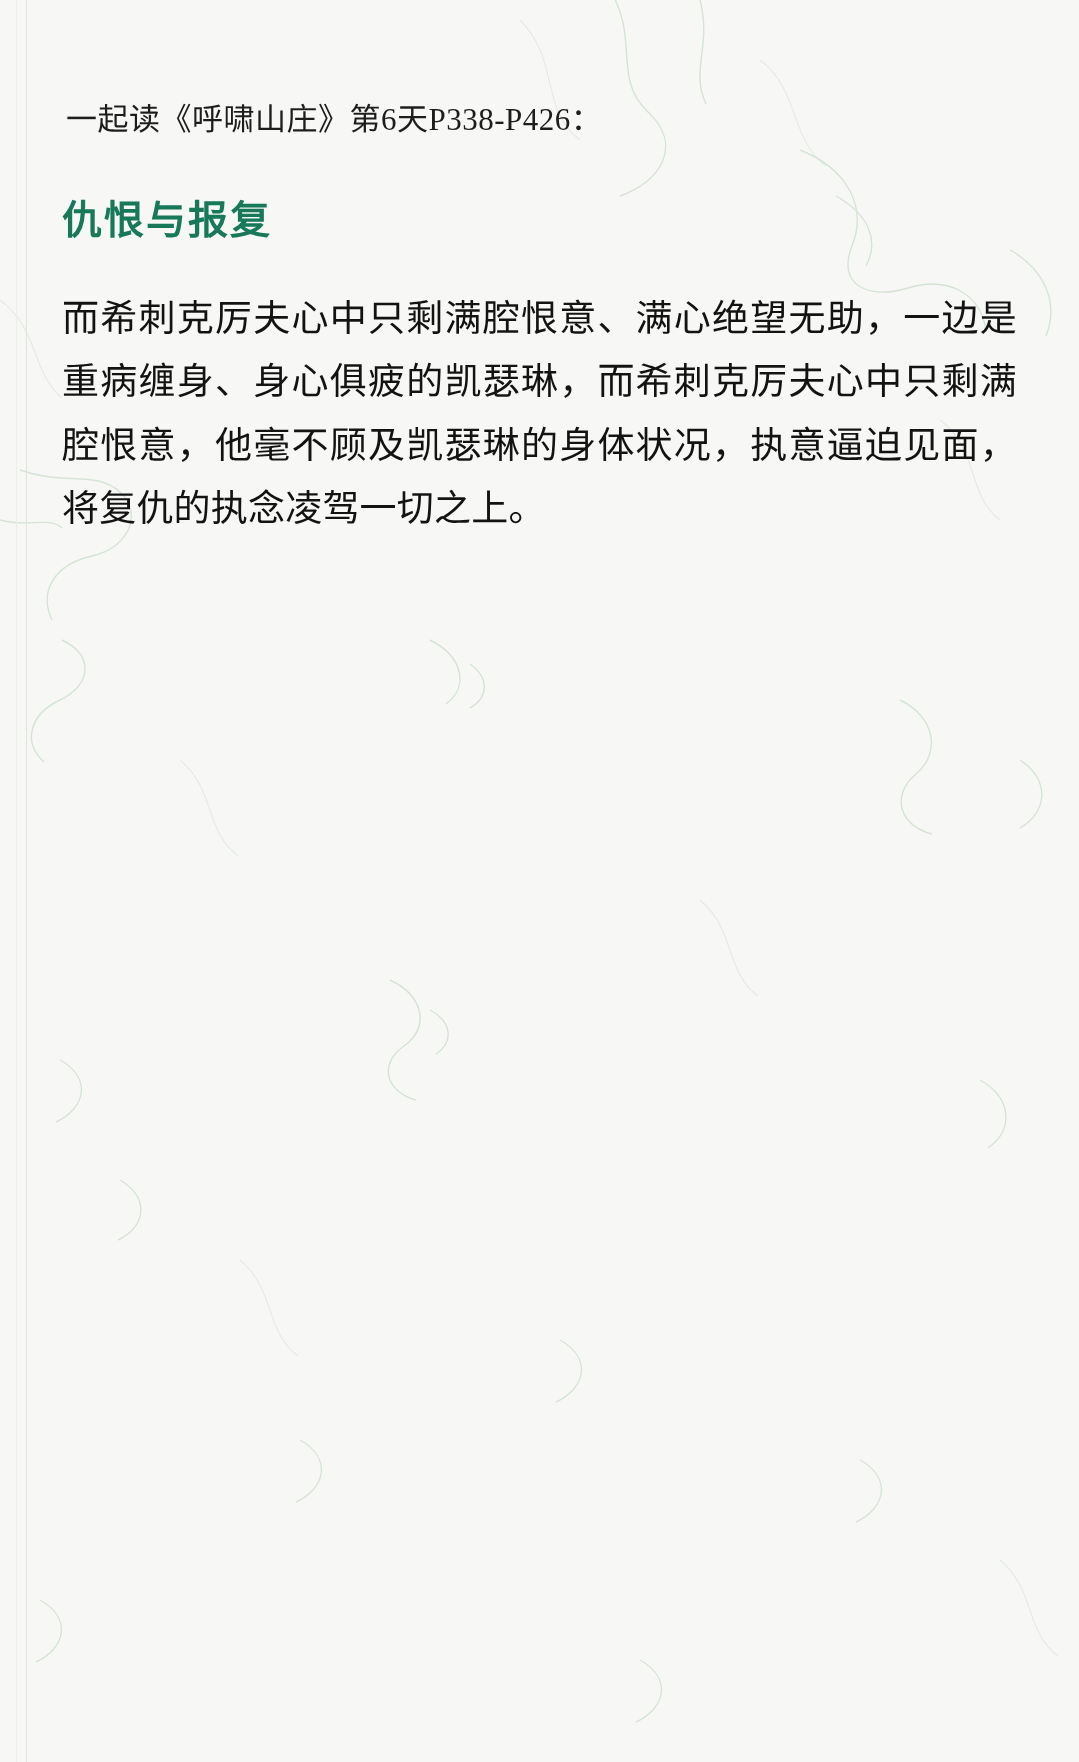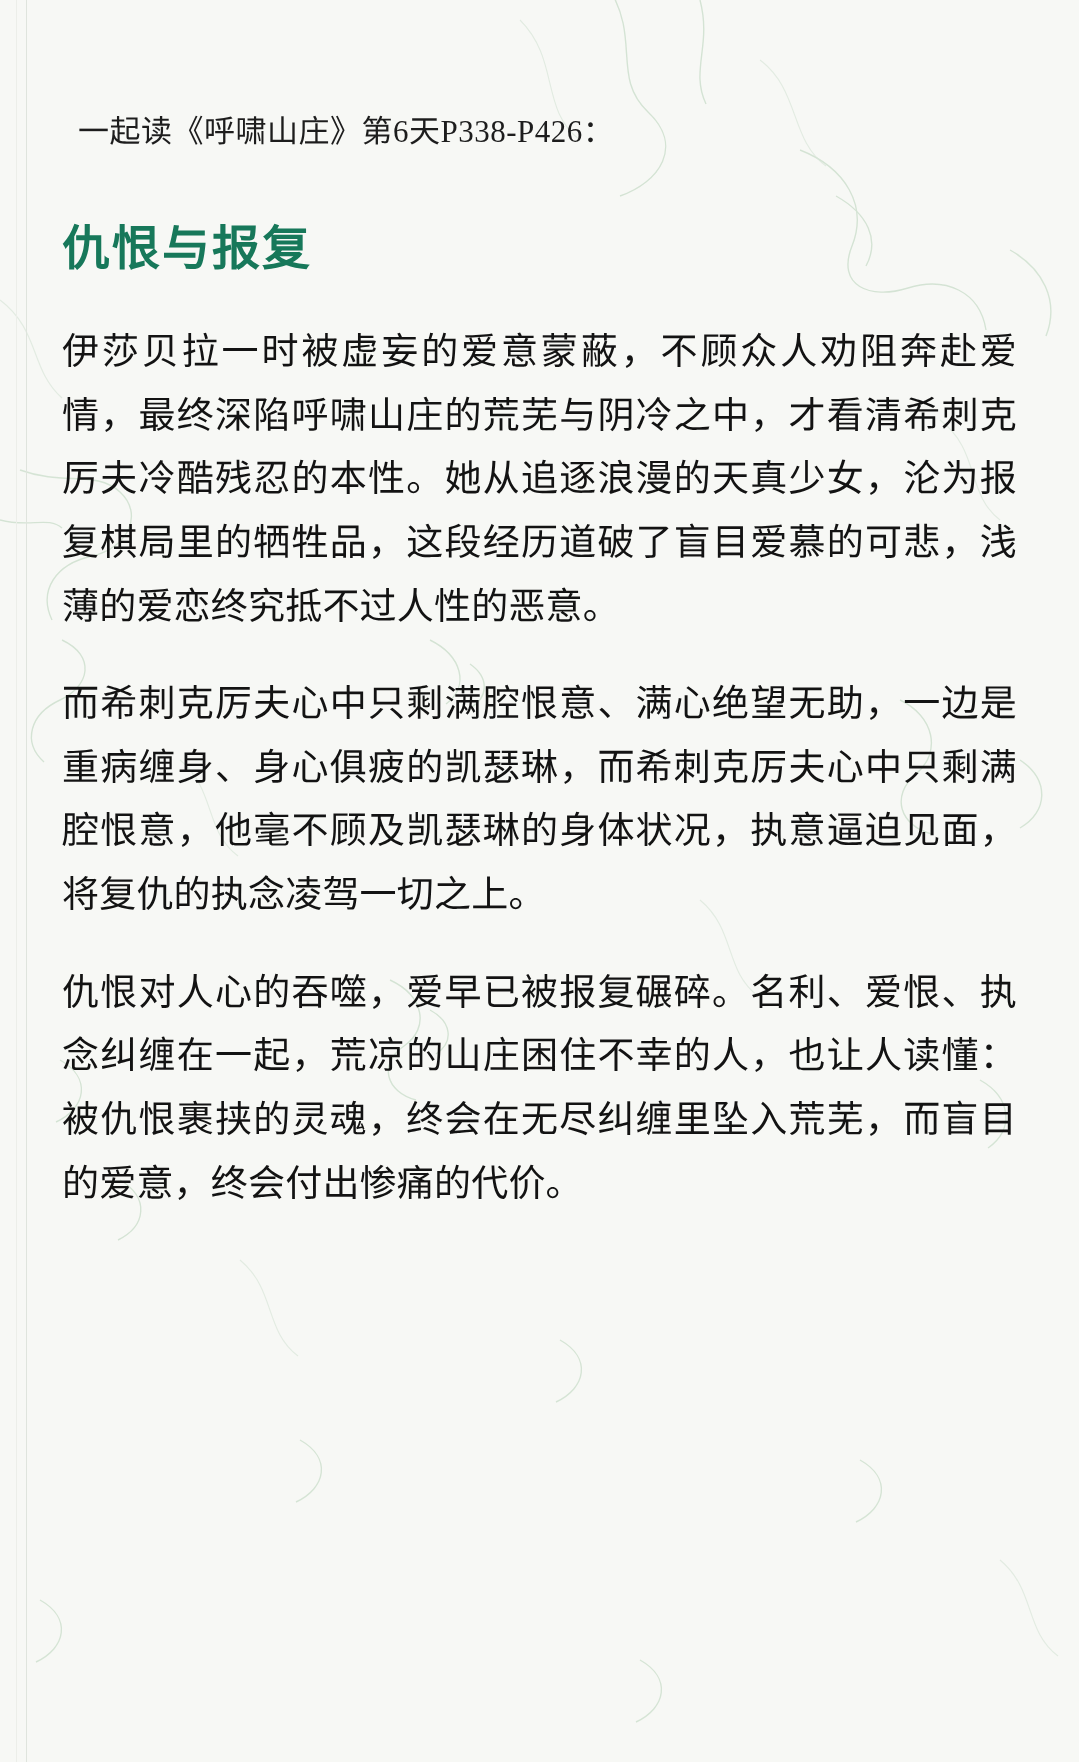--- a/index.html
+++ b/index.html
@@ -48,33 +48,33 @@
   
   .page {
     position: relative;
     z-index: 2;
     padding: 0 62px;
     box-sizing: border-box;
     width: 1079px;
   }
 
   .kicker {
-    margin: 16px;
+    margin: 4px;
     padding-top: 94px;
     font-size: 31px;
     line-height: 1.4;
     color: #1d1d1d;
     letter-spacing: 0.5px;
     font-weight: 400;
   }
 
   .headline {
     margin: 0;
     padding-top: 52px;
-    font-size: 48px;
+    font-size: 40px;
     line-height: 1.18;
     font-weight: 700;
     color: #17785a;
     letter-spacing: 2px;
   }
 
   .body-block {
     margin: 0;
     padding-top: 42px;
   }
@@ -135,18 +135,16 @@
 <div class="left-rule2"></div>
 <div class="left-rule"></div>
 
 <div class="page">
 
   <p class="kicker">一起读《呼啸山庄》第6天P338-P426：</p>
 
   <h1 class="headline">仇恨与报复</h1>
 
   <div class="body-block">
-    <p class="para">伊莎贝拉一时被虚妄的爱意蒙蔽，不顾众人劝阻奔赴爱情，最终深陷呼啸山庄的荒芜与阴冷之中，才看清希刺克厉夫冷酷残忍的本性。她从追逐浪漫的天真少女，沦为报复棋局里的牺牲品，这段经历道破了盲目爱慕的可悲，浅薄的爱恋终究抵不过人性的恶意。</p>
     <p class="para">而希刺克厉夫心中只剩满腔恨意、满心绝望无助，一边是重病缠身、身心俱疲的凯瑟琳，而希刺克厉夫心中只剩满腔恨意，他毫不顾及凯瑟琳的身体状况，执意逼迫见面，将复仇的执念凌驾一切之上。</p>
-    <p class="para">仇恨对人心的吞噬，爱早已被报复碾碎。名利、爱恨、执念纠缠在一起，荒凉的山庄困住不幸的人，也让人读懂：被仇恨裹挟的灵魂，终会在无尽纠缠里坠入荒芜，而盲目的爱意，终会付出惨痛的代价。</p>
   </div>
 
 </div>
 
 </body></html>

